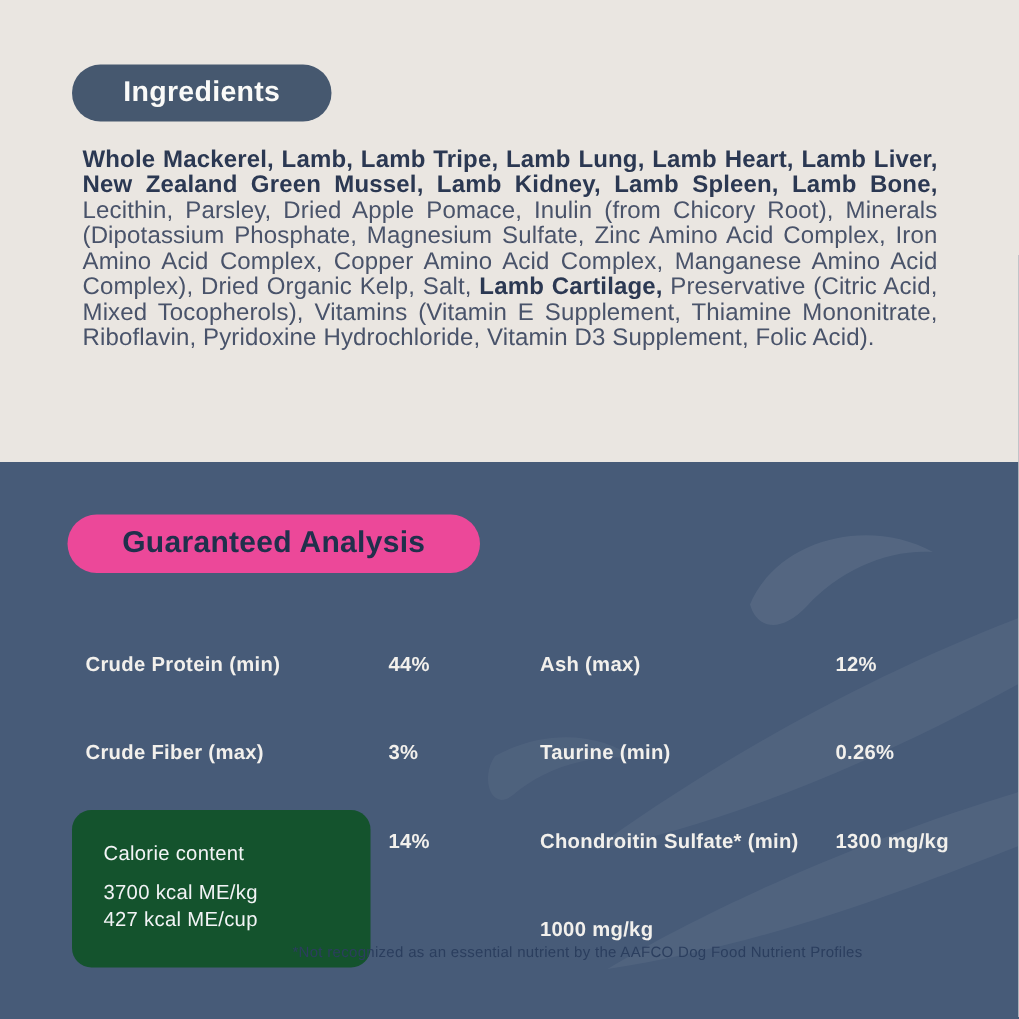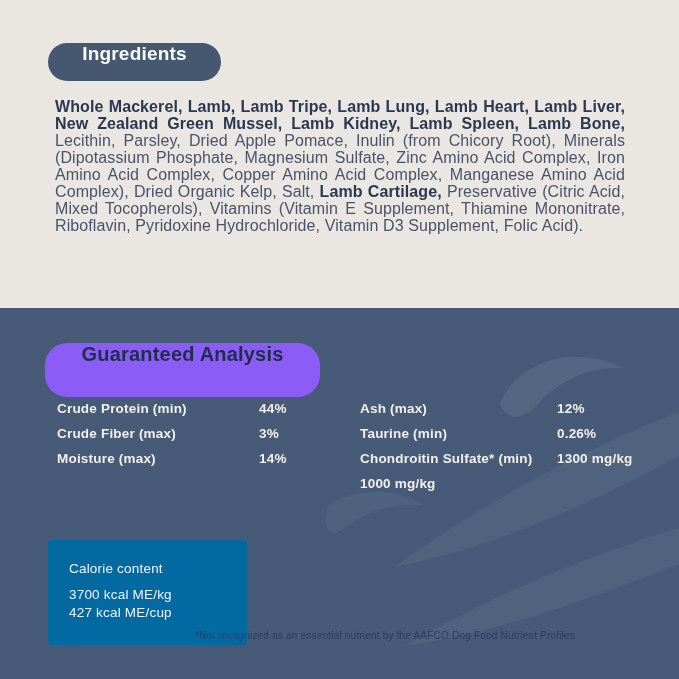--- a/index.html
+++ b/index.html
@@ -17,21 +17,21 @@
 
   
   .top-section {
     position: absolute;
     left: 0; top: 0;
     width: 679px; height: 308px;
     background: #EAE6E1;
   }
   .pill {
     display: inline-flex;
-    align-items: flex-start;
+    align-items: center;
     justify-content: center;
     border-radius: 22px;
   }
   .ingredients-pill {
     position: absolute;
     left: 48px; top: 43px;
     width: 173px; height: 38px;
     background: #46586F;
     color: #FAFAF8;
     font-size: 19px;
@@ -63,52 +63,53 @@
   }
   .wave-decoration {
     position: absolute;
     left: 0; top: 0;
     width: 679px; height: 371px;
     pointer-events: none;
   }
   .ga-pill {
     position: absolute;
     left: 45px; top: 35px;
-    width: 275px; height: 54px;
-    background: #8b5cf6;
+    width: 275px; height: 39px;
+    background: #ec4899;
     color: #20304C;
     font-size: 20px;
     font-weight: bold;
     letter-spacing: 0.2px;
   }
   .ga-table {
     position: absolute;
     top: 93px;
     color: #F2F0EC;
     font-size: 13.5px;
     font-weight: bold;
     letter-spacing: 0.2px;
   }
   .ga-table.ga-left  { left: 57px;  width: 290px; }
   .ga-table.ga-right { left: 360px; width: 300px; }
   .ga-row {
     display: flex;
     height: 25px;
     align-items: flex-start;
+    margin-top: 34px;
   }
   .ga-left  .ga-label { width: 202px; }
   .ga-right .ga-label { width: 197px; }
   .ga-value { flex: 1; }
 
   .calorie-box {
     position: absolute;
     left: 48px; top: 232px;
     width: 199px; height: 105px;
-    background: #0369a1;
-    border-radius: 3px;
+    background: #14532d;
+    border-radius: 13px;
     padding: 20px 16px 0 21px;
     color: #F3F4F6;
     font-size: 13.5px;
     line-height: 18.5px;
     letter-spacing: 0.2px;
   }
   .calorie-values { margin-top: 7px; }
 
   .ga-footnote {
     position: absolute;

